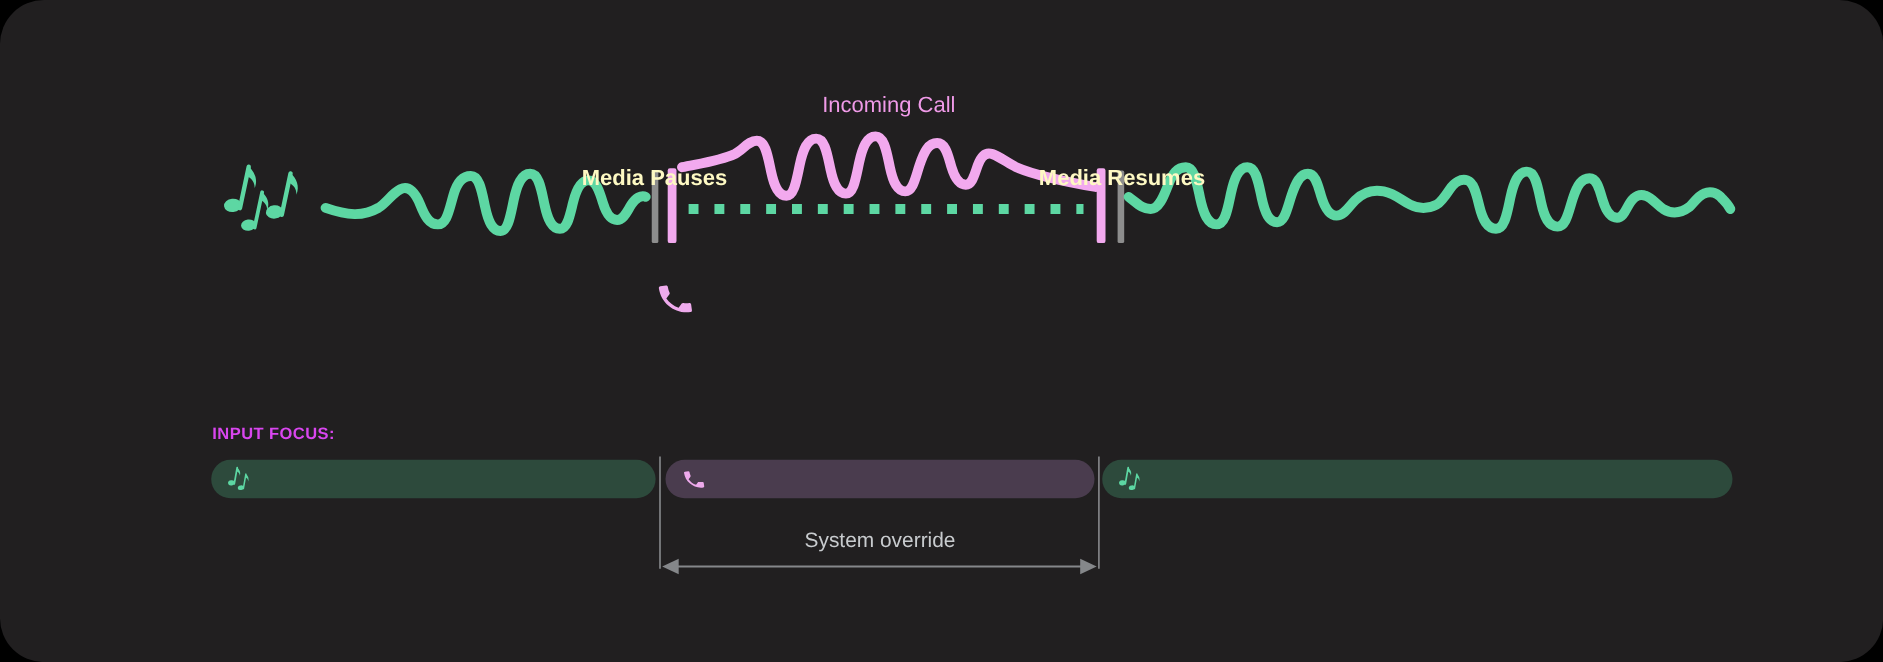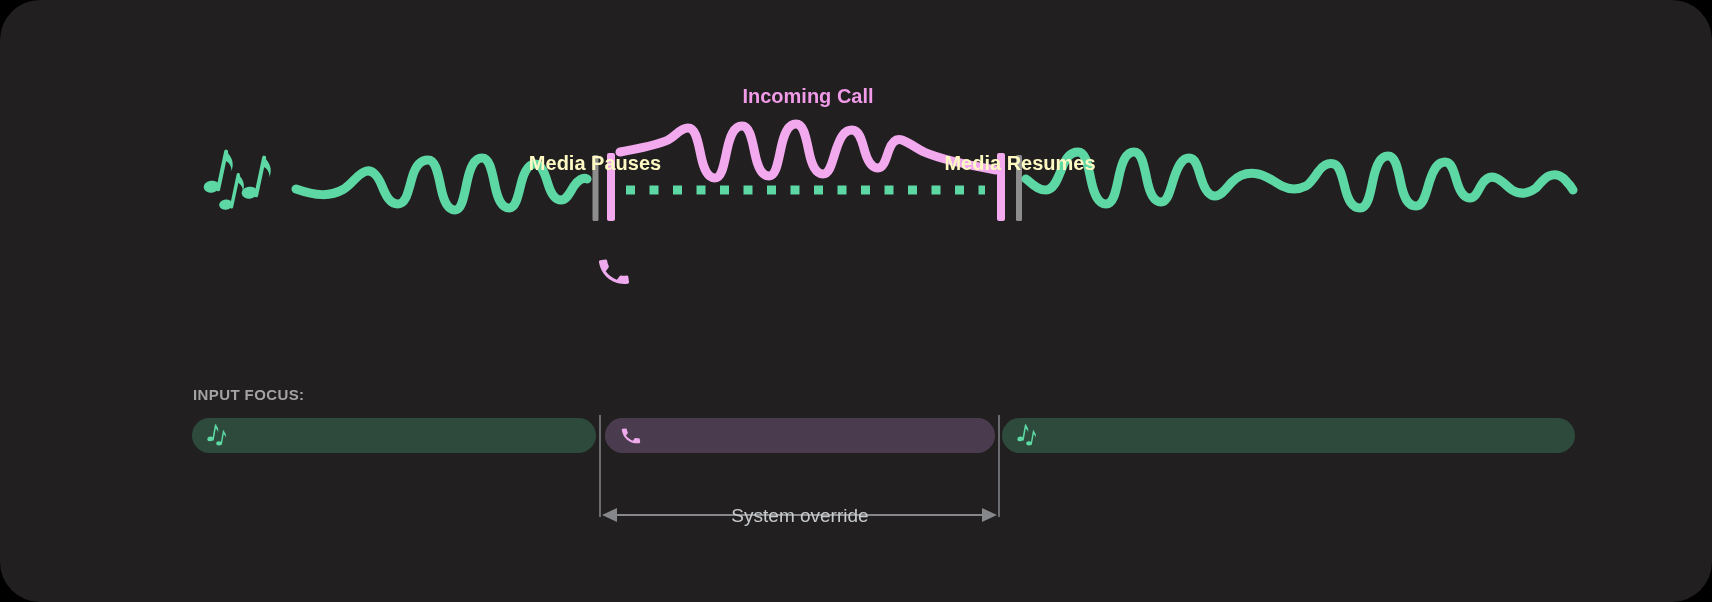--- a/index.html
+++ b/index.html
@@ -2,23 +2,23 @@
 <html><head>
 <meta charset="utf-8">
 <style>
   html,body{margin:0;padding:0;background:#000;}
   body{width:1712px;height:602px;position:relative;overflow:hidden;
        font-family:"Liberation Sans", sans-serif;}
   .card{position:absolute;inset:0;background:#211f20;border-radius:40px;}
   .layer-svg{position:absolute;left:0;top:0;width:1712px;height:602px;}
   .lbl{position:absolute;transform:translate(-50%,-50%);white-space:nowrap;}
   .lbl-gray{color:#fef9c3;font-size:20px;font-weight:700;margin-top:42px;}
-  .lbl-pink{color:#f09ae8;font-size:20px;font-weight:700;}
-  .lbl-override{color:#c8cbce;font-size:19px;font-weight:400;margin-top:24px;}
-  .input-focus-label{position:absolute;left:193px;top:386px;color:#a3a3a3;
+  .lbl-pink{color:#f09ae8;font-size:20px;font-weight:400;}
+  .lbl-override{color:#c8cbce;font-size:19px;font-weight:400;}
+  .input-focus-label{position:absolute;left:193px;top:386px;color:#d946ef;
        font-size:15px;font-weight:700;letter-spacing:.4px;}
   .pill{position:absolute;top:418px;height:35px;border-radius:17.5px;
        display:flex;align-items:center;padding-left:15px;box-sizing:border-box;}
   .pill-media{background:#2d4a3c;}
   .pill-call{background:#4a3c4e;}
 </style>
 </head>
 <body>
 
 <div class="card">

